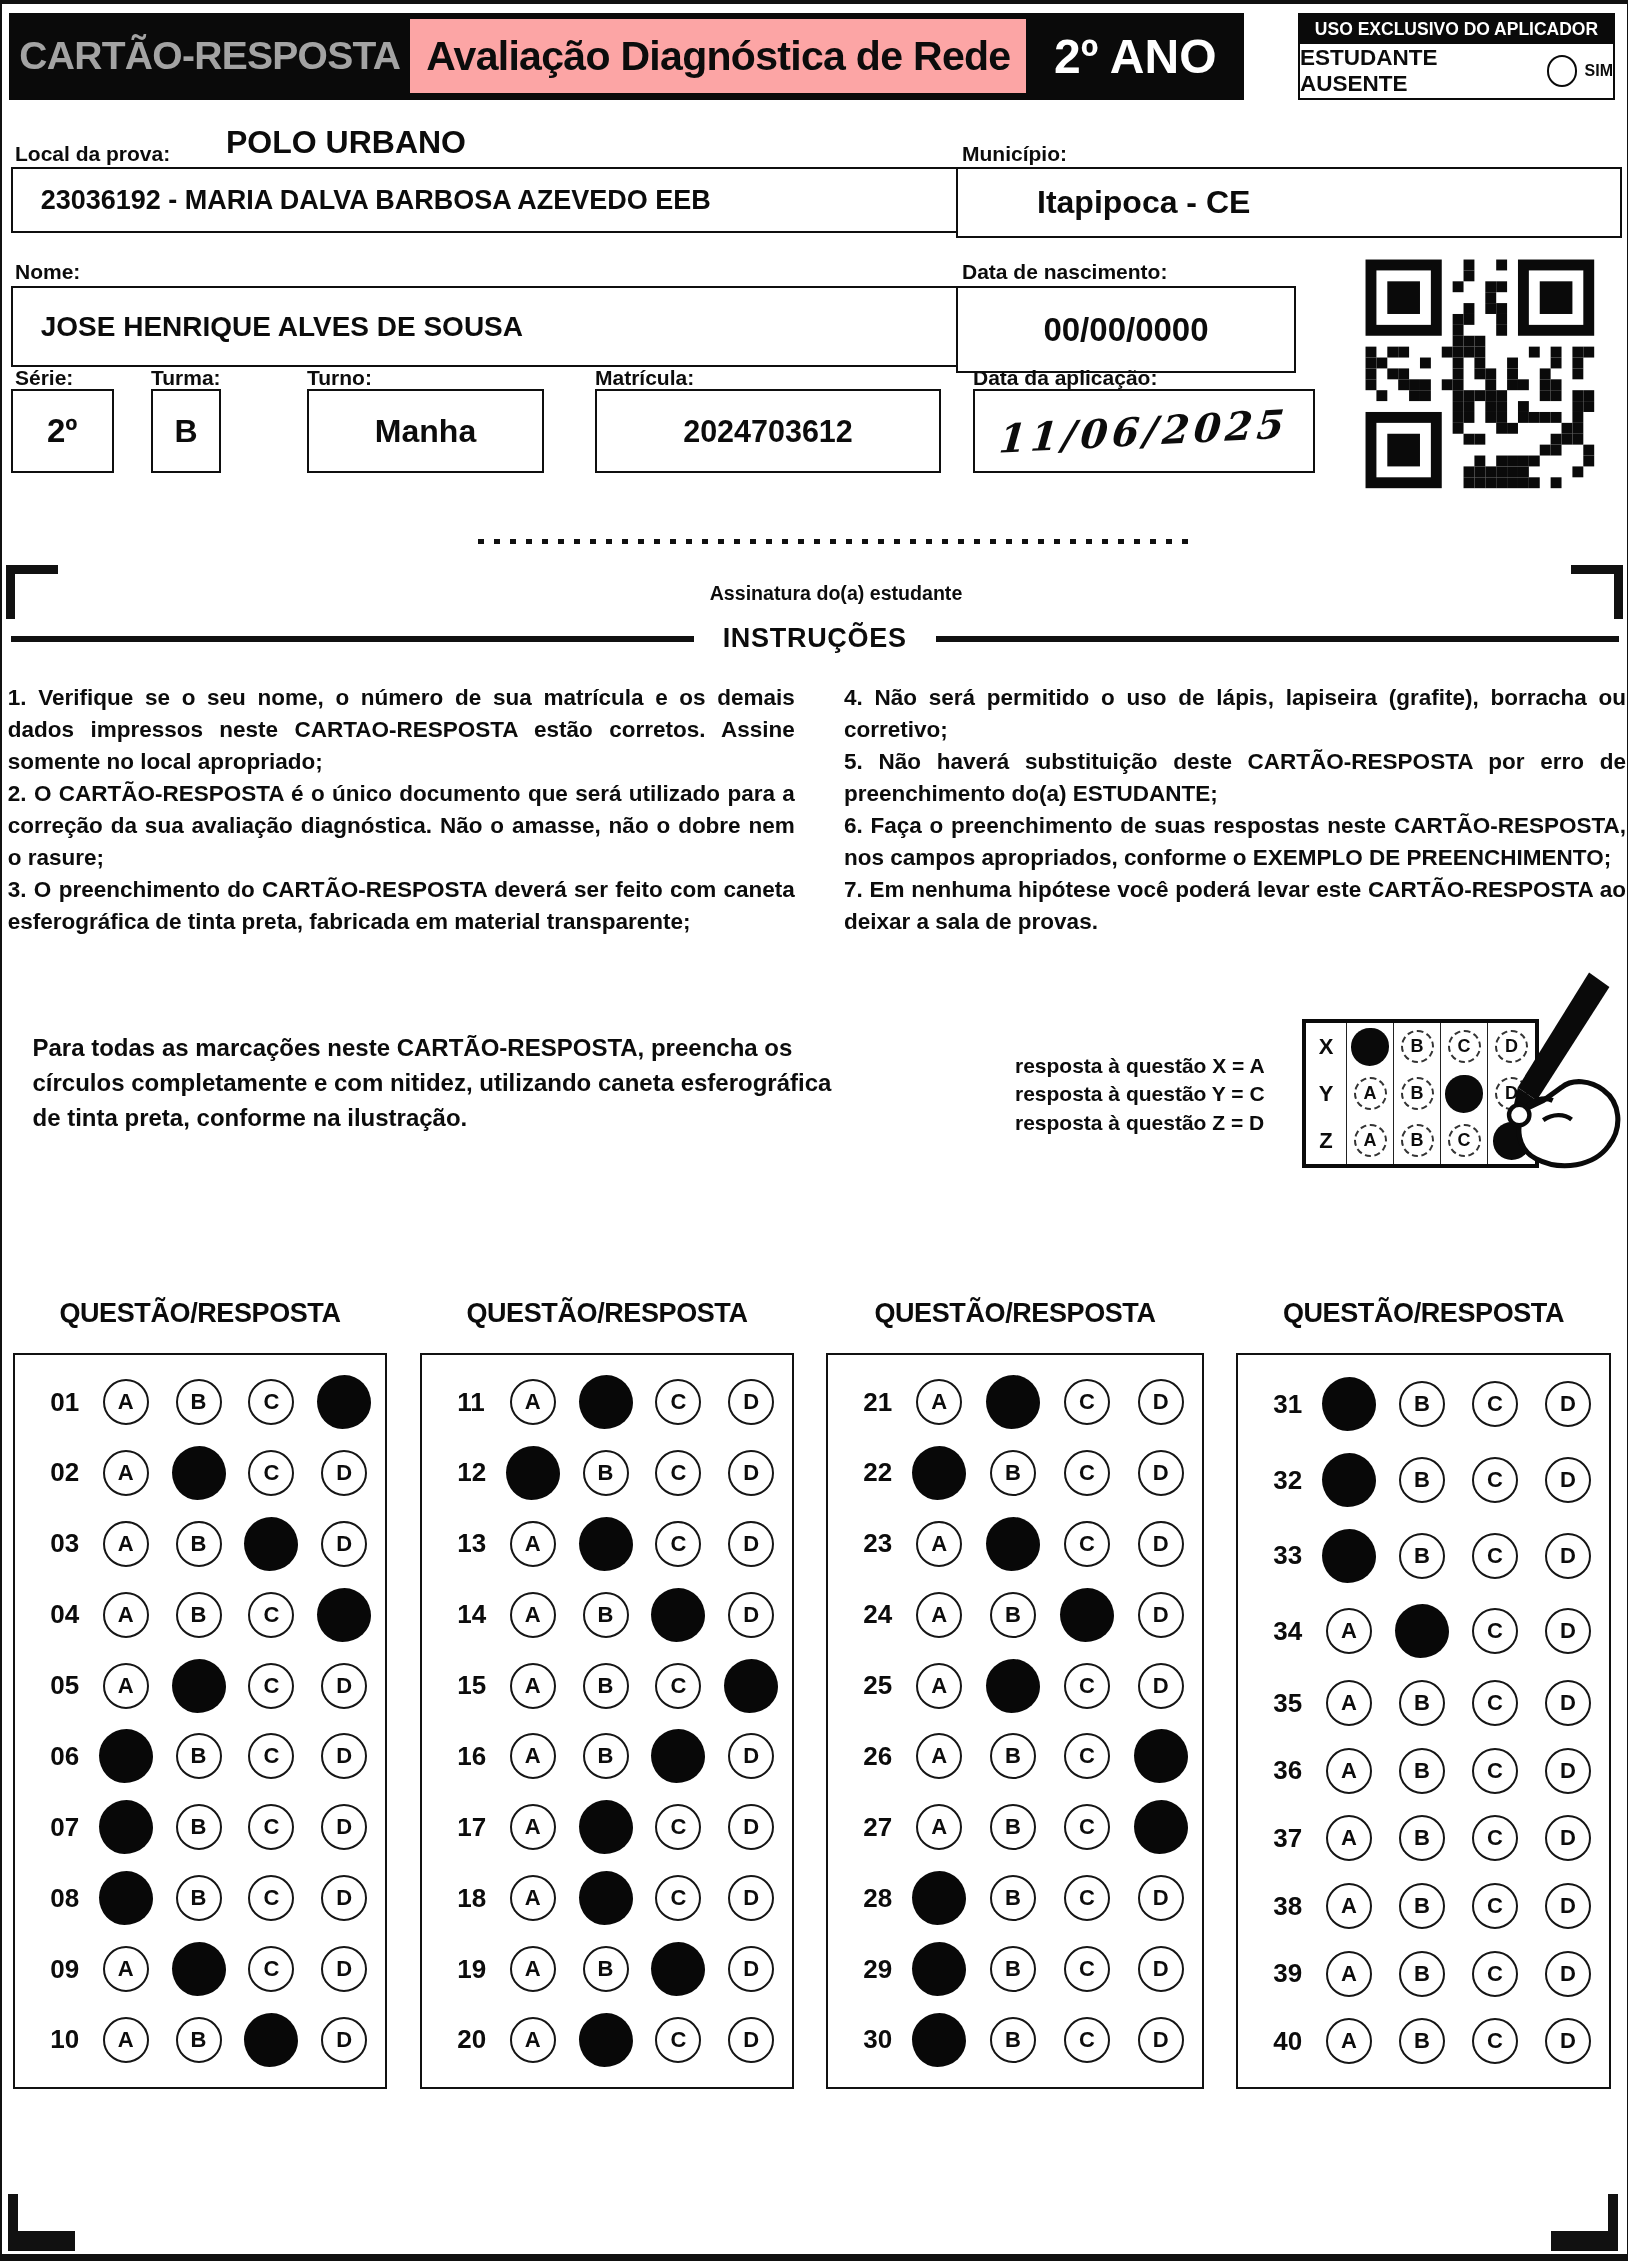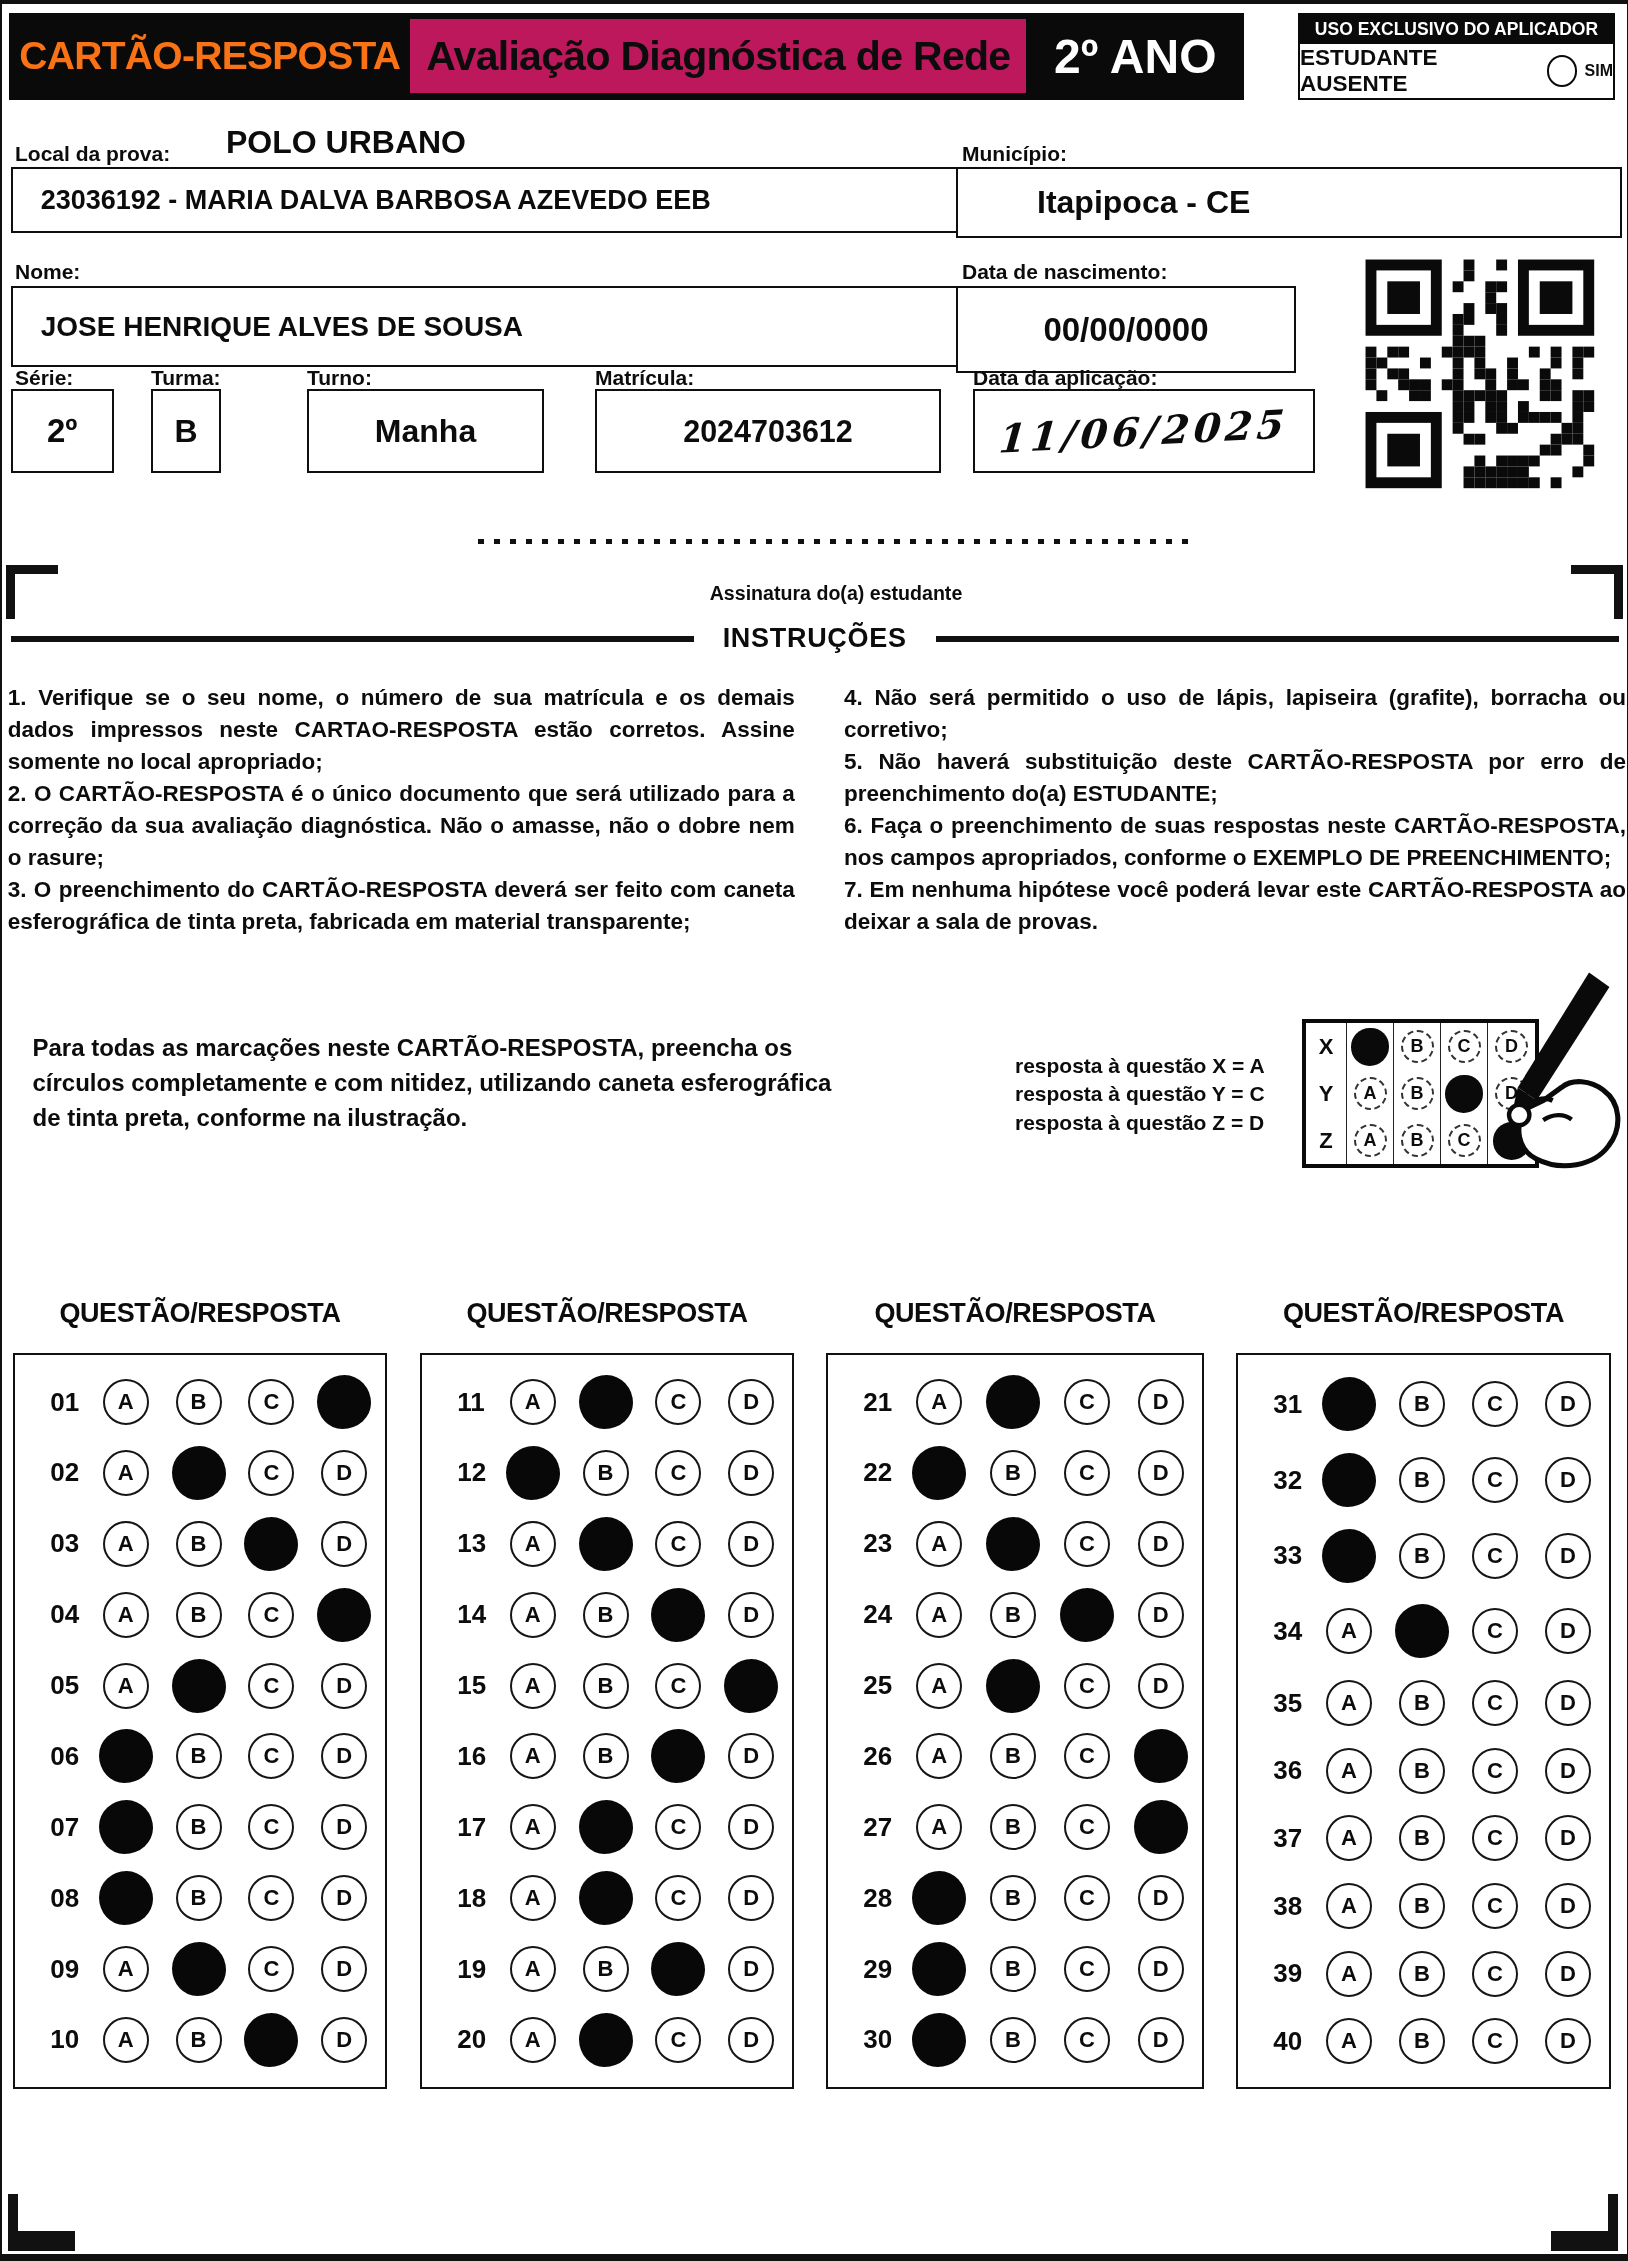--- a/index.html
+++ b/index.html
@@ -7,22 +7,22 @@
   .page {
     position: relative; width: 1629px; height: 2261px; margin: 0 auto;
     background: #fff; color: #0c0c0c; overflow: hidden;
     border-top: 4.4px solid #111; border-left: 2.9px solid #111;
     border-right: 2.2px solid #111; border-bottom: 7.3px solid #111;
   }
   
   .header-bar { position: absolute; left: 7.3px; top: 8.7px; width: 1235px; height: 87px;
     background: #0a0a0a; display: flex; align-items: stretch; }
   .header-left { width: 401px; display: flex; align-items: center; justify-content: center;
-    color: #f97316; font-size: 39px; font-weight: 800; letter-spacing: -0.7px; }
-  .header-mid { flex: 1; background: #be185d; margin: 6.5px 0; display: flex; align-items: center;
+    color: #a3a3a3; font-size: 39px; font-weight: 800; letter-spacing: -0.7px; }
+  .header-mid { flex: 1; background: #fca5a5; margin: 6.5px 0; display: flex; align-items: center;
     justify-content: center; font-size: 41px; font-weight: 800; letter-spacing: -0.7px; }
   .header-right { width: 218px; display: flex; align-items: center; justify-content: center;
     color: #fff; font-size: 48px; font-weight: 800; }
   .uso-box { position: absolute; left: 1296px; top: 8.7px; width: 317px; height: 87px;
     border: 2.9px solid #0a0a0a; background: #fff; display: flex; flex-direction: column; }
   .uso-title { background: #0a0a0a; color: #fff; height: 29px; display: flex; align-items: center;
     justify-content: center; font-size: 17.5px; font-weight: 700; }
   .uso-body { flex: 1; display: flex; align-items: center; justify-content: center; gap: 7.3px;
     font-weight: 800; font-size: 22.5px; }
   .sim-circle { width: 32px; height: 32px; border: 2.9px solid #0a0a0a; border-radius: 50%; }

